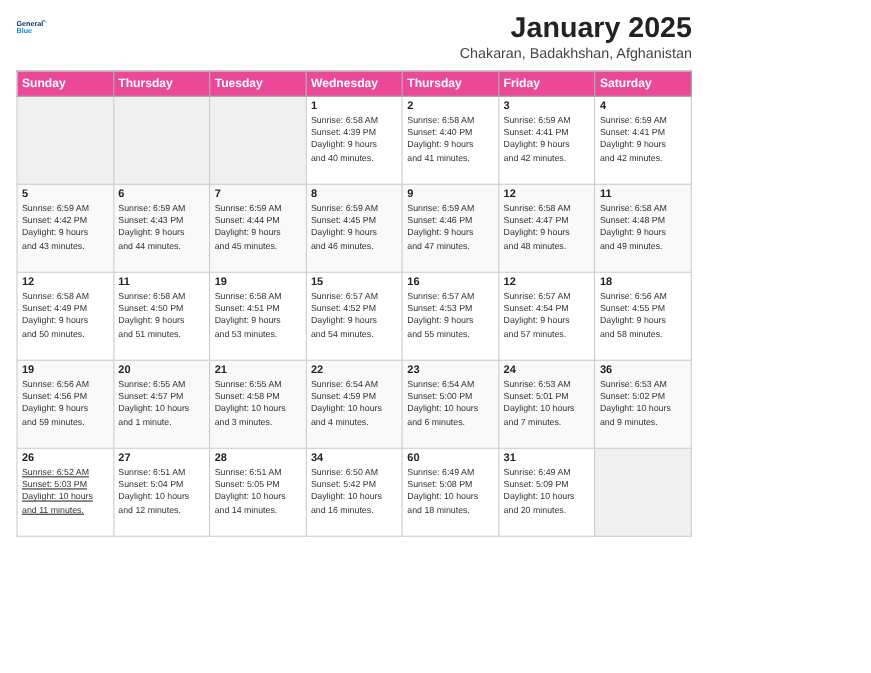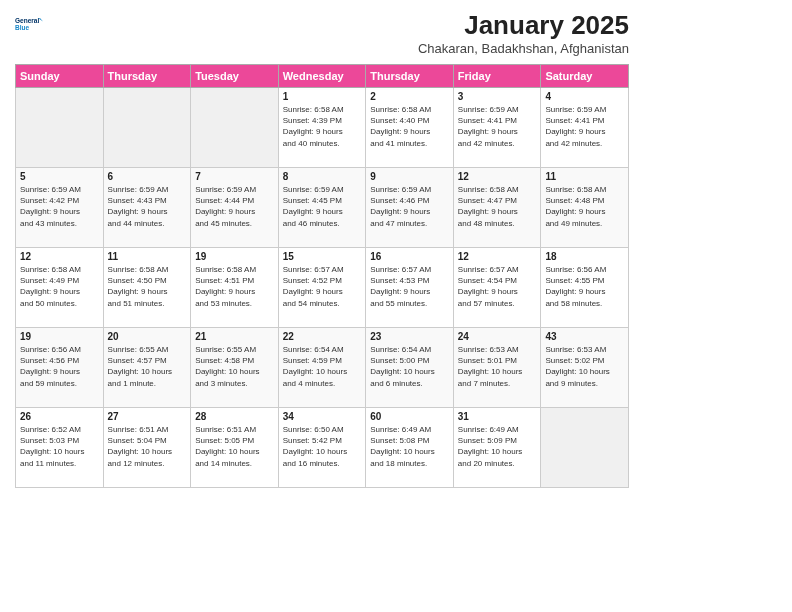--- a/index.html
+++ b/index.html
@@ -287,31 +287,31 @@
 and 6 minutes.</div>
           </td>
           <td>
             <span class="day-number">24</span>
             <div class="day-info" style="white-space: pre-line;">Sunrise: 6:53 AM
 Sunset: 5:01 PM
 Daylight: 10 hours
 and 7 minutes.</div>
           </td>
           <td>
-            <span class="day-number">43</span>
+            <span class="day-number">36</span>
             <div class="day-info" style="white-space: pre-line;">Sunrise: 6:53 AM
 Sunset: 5:02 PM
 Daylight: 10 hours
 and 9 minutes.</div>
           </td>
         </tr>
         <tr>
           <td>
             <span class="day-number">26</span>
-            <div class="day-info" style="white-space: pre-line;">Sunrise: 6:52 AM
+            <div class="day-info" style="white-space: pre-line; text-decoration: underline;">Sunrise: 6:52 AM
 Sunset: 5:03 PM
 Daylight: 10 hours
 and 11 minutes.</div>
           </td>
           <td>
             <span class="day-number">27</span>
             <div class="day-info" style="white-space: pre-line;">Sunrise: 6:51 AM
 Sunset: 5:04 PM
 Daylight: 10 hours
 and 12 minutes.</div>

